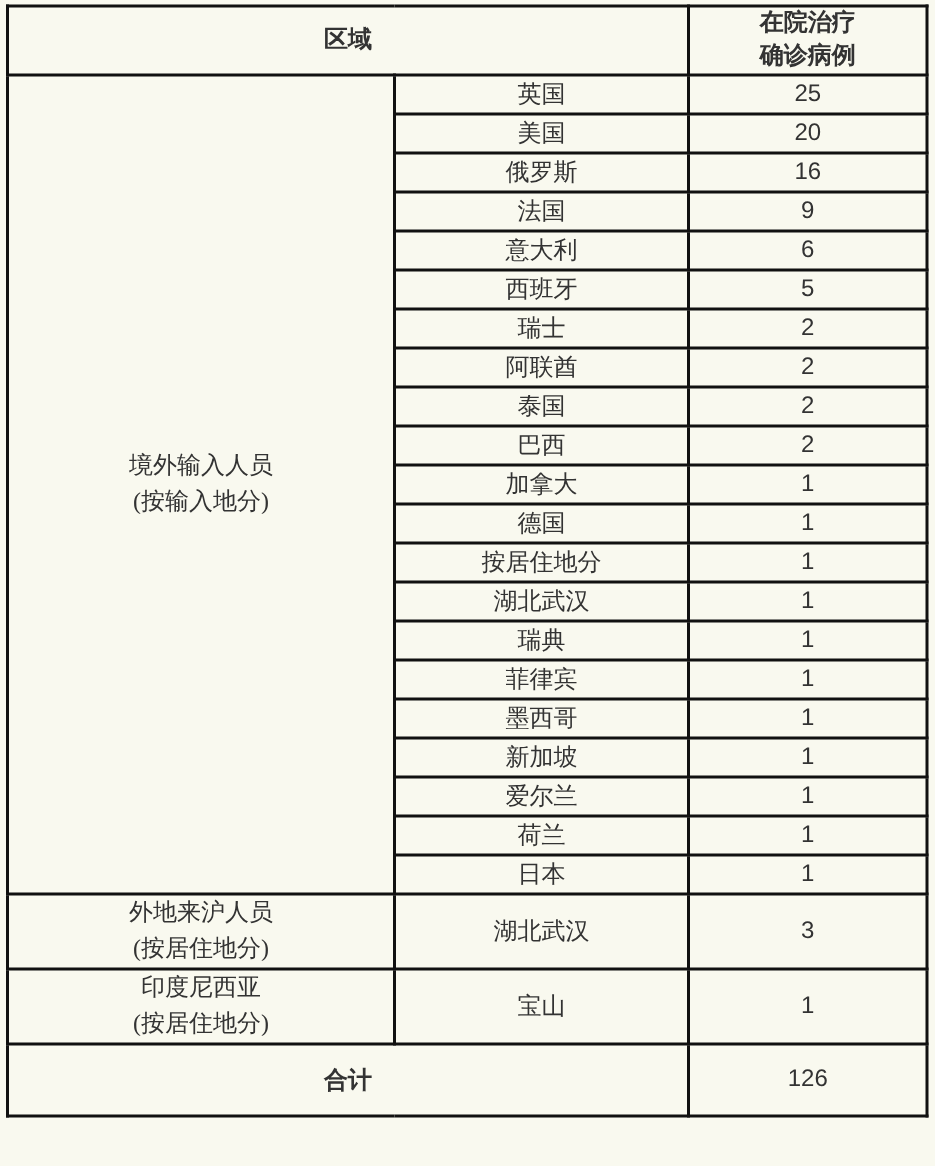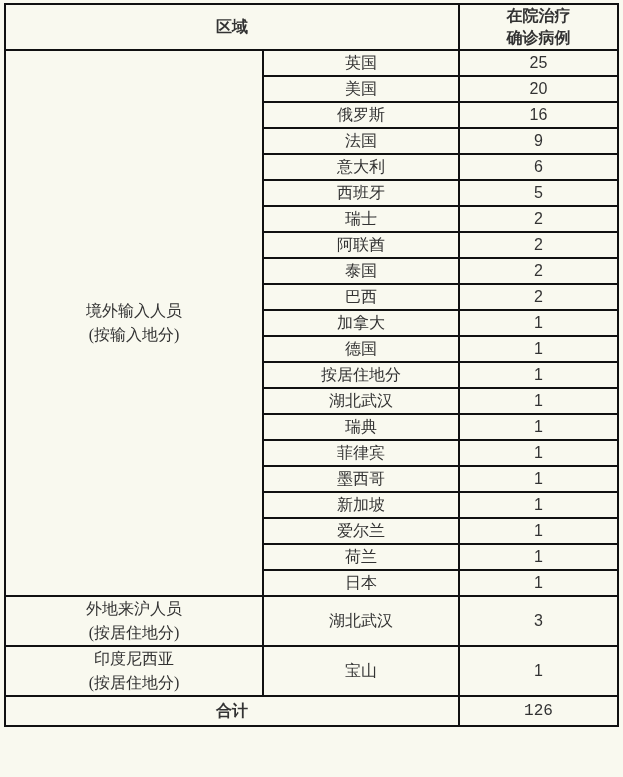--- a/index.html
+++ b/index.html
@@ -48,22 +48,21 @@
   tr.row-single td.place-cell,
   tr.row-single td.count-cell {
     height: 45px;
   }
   .case-table td.group-cell {
     line-height: 24px;
     font-weight: normal;
     font-family: Liberation Serif, serif;
   }
   .case-table tfoot td {
-    height: 30px;
-    font-family: Liberation Mono, monospace;
+    height: 48px;
   }
   .case-table tfoot td.total-label-cell {
     font-weight: bold;
   }
 </style>
 </head>
 <body>
 
 <div class="page">
   <table class="case-table">

